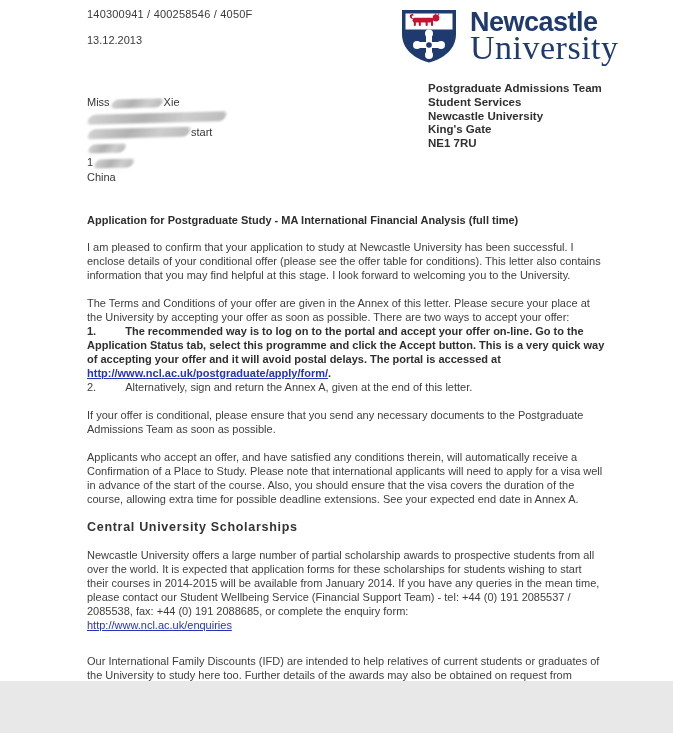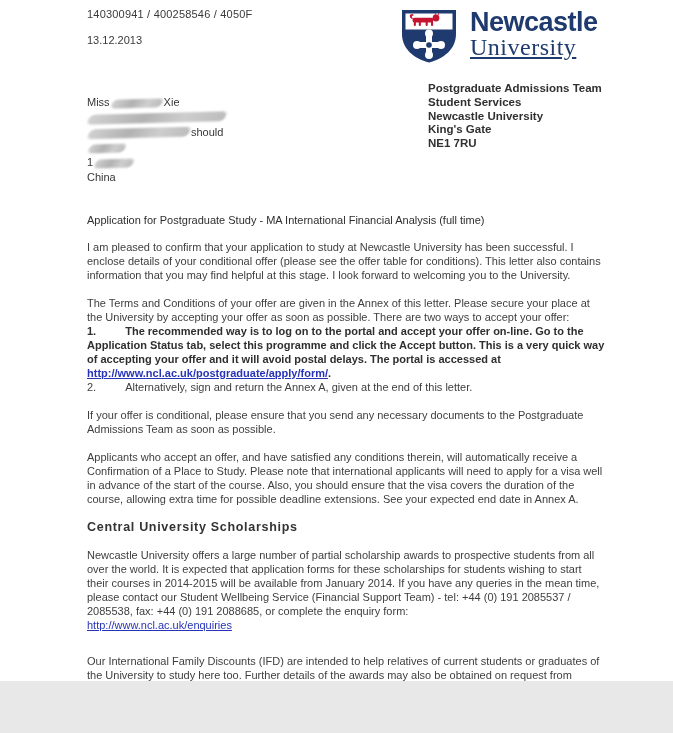--- a/index.html
+++ b/index.html
@@ -11,35 +11,35 @@
     overflow:hidden;
     font-family:"Liberation Sans", "DejaVu Sans", sans-serif;
     color:#3e3e3e;
   }
   
   .ref-line { position:absolute; left:87px; top:8px; font-size:11px; color:#3a3a3a; letter-spacing:.2px; }
   .date-line { position:absolute; left:87px; top:34px; font-size:11px; color:#3a3a3a; }
   .logo { position:absolute; left:399px; top:8px; display:flex; align-items:flex-start; gap:11px; }
   .logo-text { display:flex; flex-direction:column; margin-top:1px; }
   .logo-name { font-family:"Liberation Sans", sans-serif; font-weight:bold; font-size:27px; line-height:26px; color:#1e3a6e; letter-spacing:-.5px; }
-  .logo-sub  { font-family:"Liberation Serif", "DejaVu Serif", serif; font-size:24px; line-height:25px; color:#1e3a6e; letter-spacing:.5px;text-decoration:underline; }
+  .logo-sub  { font-family:"Liberation Serif", "DejaVu Serif", serif; font-size:34px; line-height:25px; color:#1e3a6e; letter-spacing:.5px; }
   .sender { position:absolute; left:428px; top:82px; font-size:11.5px; line-height:13.8px; font-weight:bold; color:#303030; }
   
   .recipient { position:absolute; left:87px; top:95px; font-size:11px; line-height:15px; color:#363636; }
   .redact {
     display:inline-block; height:9px; vertical-align:middle;
     background:linear-gradient(100deg,#c7c7c7,#9f9f9f 40%,#c2c2c2 70%,#ababab);
     border-radius:5px; filter:blur(1.1px); transform:skewX(-24deg) rotate(-1.5deg);
     opacity:.8; margin:0 2px;
   }
   
   .body { position:absolute; left:87px; top:213px; width:519px; font-size:11px; line-height:14px; }
   .body p { margin:0 0 14px 0; }
   .salutation { margin-top:5px; }
-  .subject { font-weight:normal; color:#2e2e2e; margin-bottom:13px !important; }
+  .subject { font-weight:bold; color:#2e2e2e; margin-bottom:13px !important; }
   h2.section {
     font-size:12.5px; font-weight:bold; color:#333;
     letter-spacing:.7px; margin:18px 0 14px 0;
   }
   .num-block { margin:0 !important; }
   .tab { display:inline-block; width:29px; }
   .bold { font-weight:bold; color:#2f2f2f; }
   a.link { color:#2733b8; text-decoration:underline; cursor:pointer; }
   a.link.bold { color:#2733b8; }
   .link-line { display:block; }
@@ -95,21 +95,21 @@
   </div>
 
   <div class="recipient">
     <div>
       <span>Miss</span><span class="redact" style="width:50px"></span><span>Xie</span>
     </div>
     <div>
       <span class="redact" style="width:136px; height:10px"></span>
     </div>
     <div>
-      <span class="redact" style="width:100px; height:10px"></span><span>should</span>
+      <span class="redact" style="width:100px; height:10px"></span><span>start</span>
     </div>
     <div>
       <span class="redact" style="width:36px"></span>
     </div>
     <div>
       <span>1</span><span class="redact" style="width:38px"></span>
     </div>
     <div>China</div>
   </div>
 

